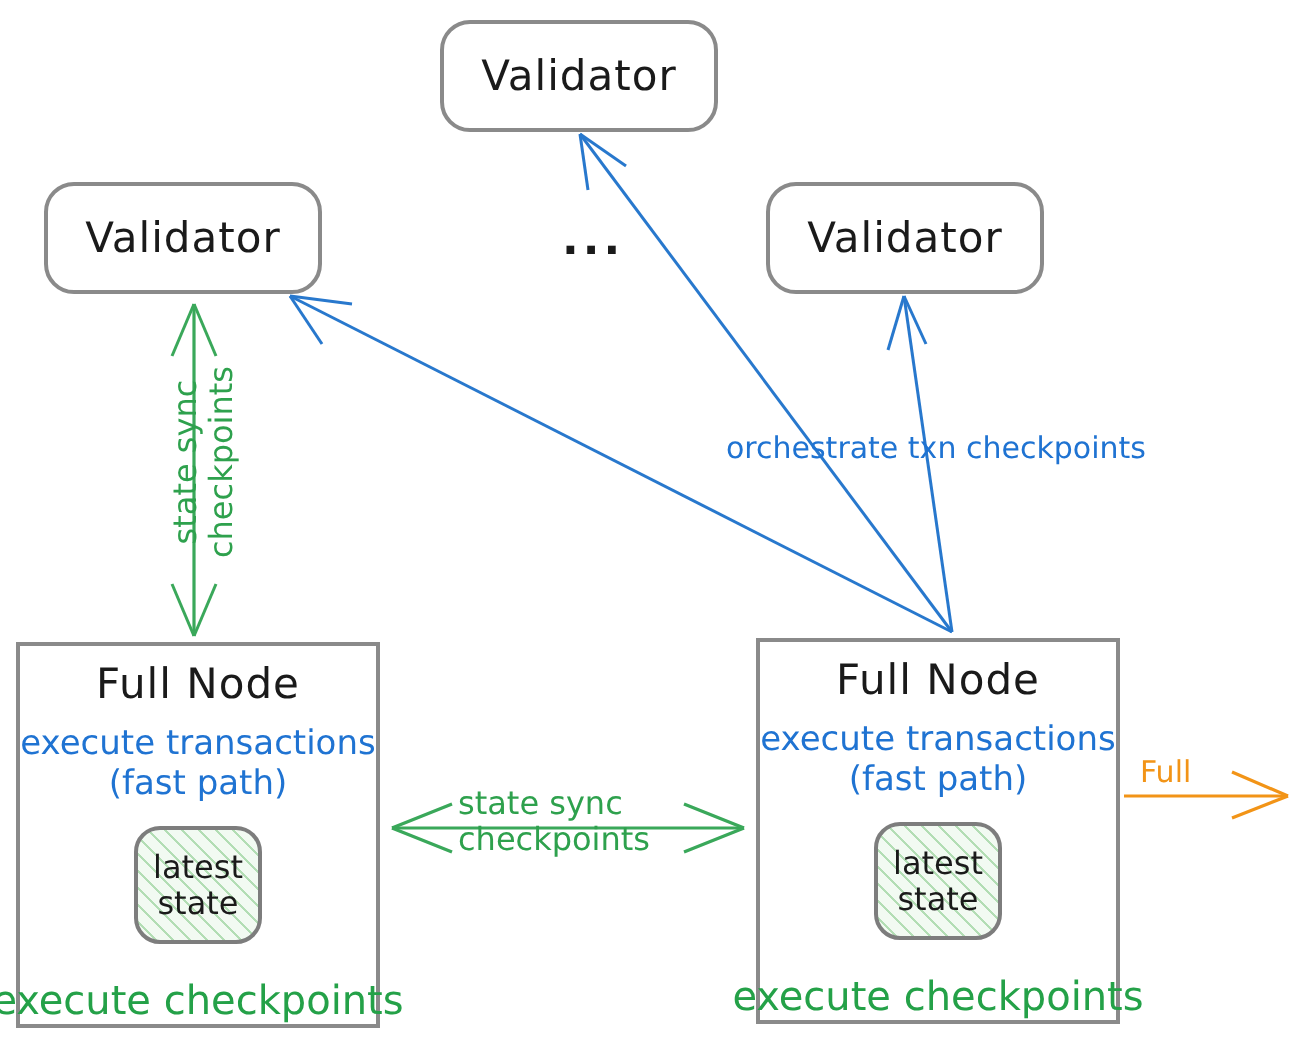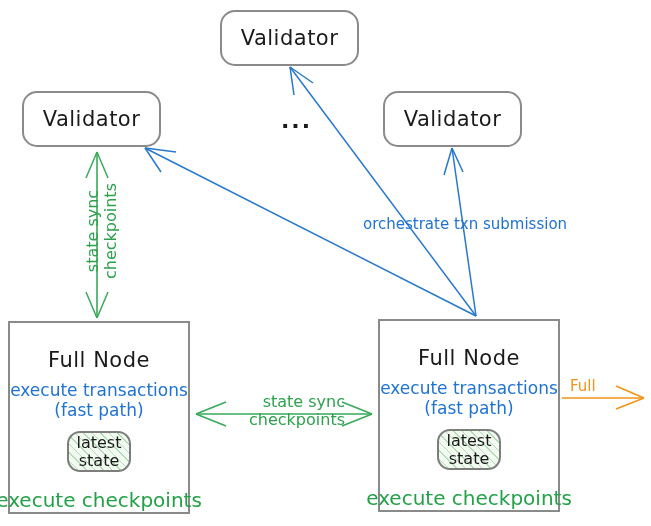--- a/index.html
+++ b/index.html
@@ -41,21 +41,21 @@
   .node-title {
     color: #1a1a1a;
     font-size: 21px;
     letter-spacing: 0.5px;
     white-space: nowrap;
   }
   .validator-title {
     font-size: 21px;
   }
   .fn-title {
-    margin-top: 25px;
+    margin-top: 7px;
     font-size: 21px;
   }
   .fn-exec-blue {
     color: #1f73d2;
     font-size: 17px;
     line-height: 1.15;
     text-align: center;
     margin-top: 9px;
     white-space: pre-line;
   }
@@ -200,20 +200,20 @@
     <span class="fn-exec-blue">execute transactions
 (fast path)</span>
     <div class="state-chip">latest
 state</div>
     <span class="fn-exec-green">execute checkpoints</span>
   </div>
 
   <div class="edge-label label-green label-vert" style="left:84px; top:290px; width:118px;">state sync
 checkpoints</div>
 
-  <div class="edge-label label-green" style="left:229px; top:393px; width:116px; text-align:right;">state sync
+  <div class="edge-label label-green" style="left:229px; top:393px; width:116px; text-align:left;">state sync
 checkpoints</div>
 
-  <div class="edge-label label-blue" style="left:363px; top:216px;">orchestrate txn submission</div>
+  <div class="edge-label label-blue" style="left:363px; top:216px;">orchestrate txn checkpoints</div>
 
   <div class="edge-label label-orange" style="left:570px; top:378px;">Full</div>
 
 </div>
 
 </body></html>

